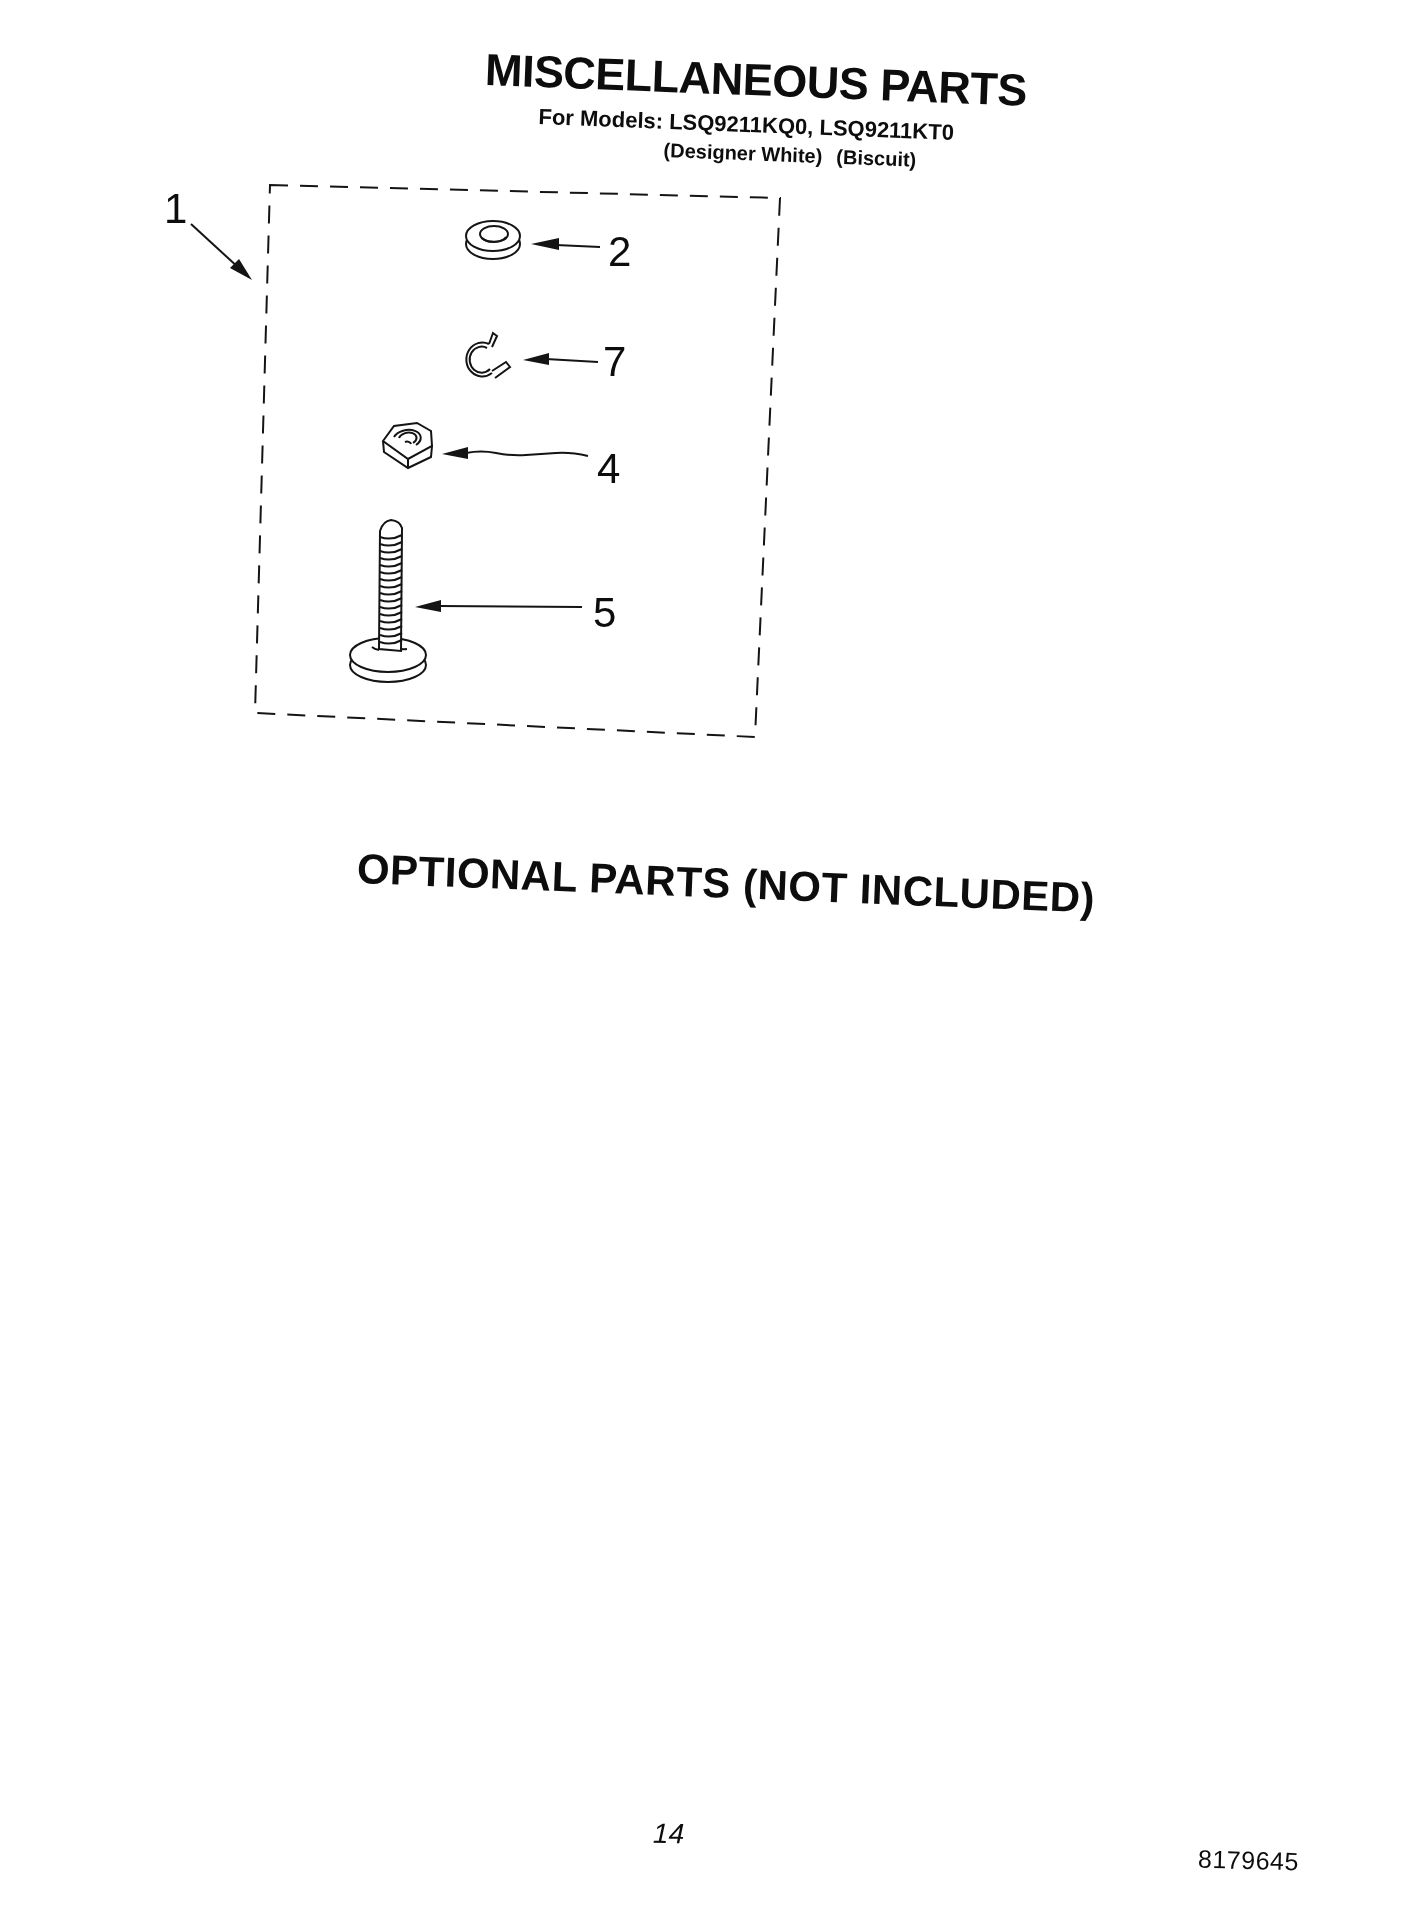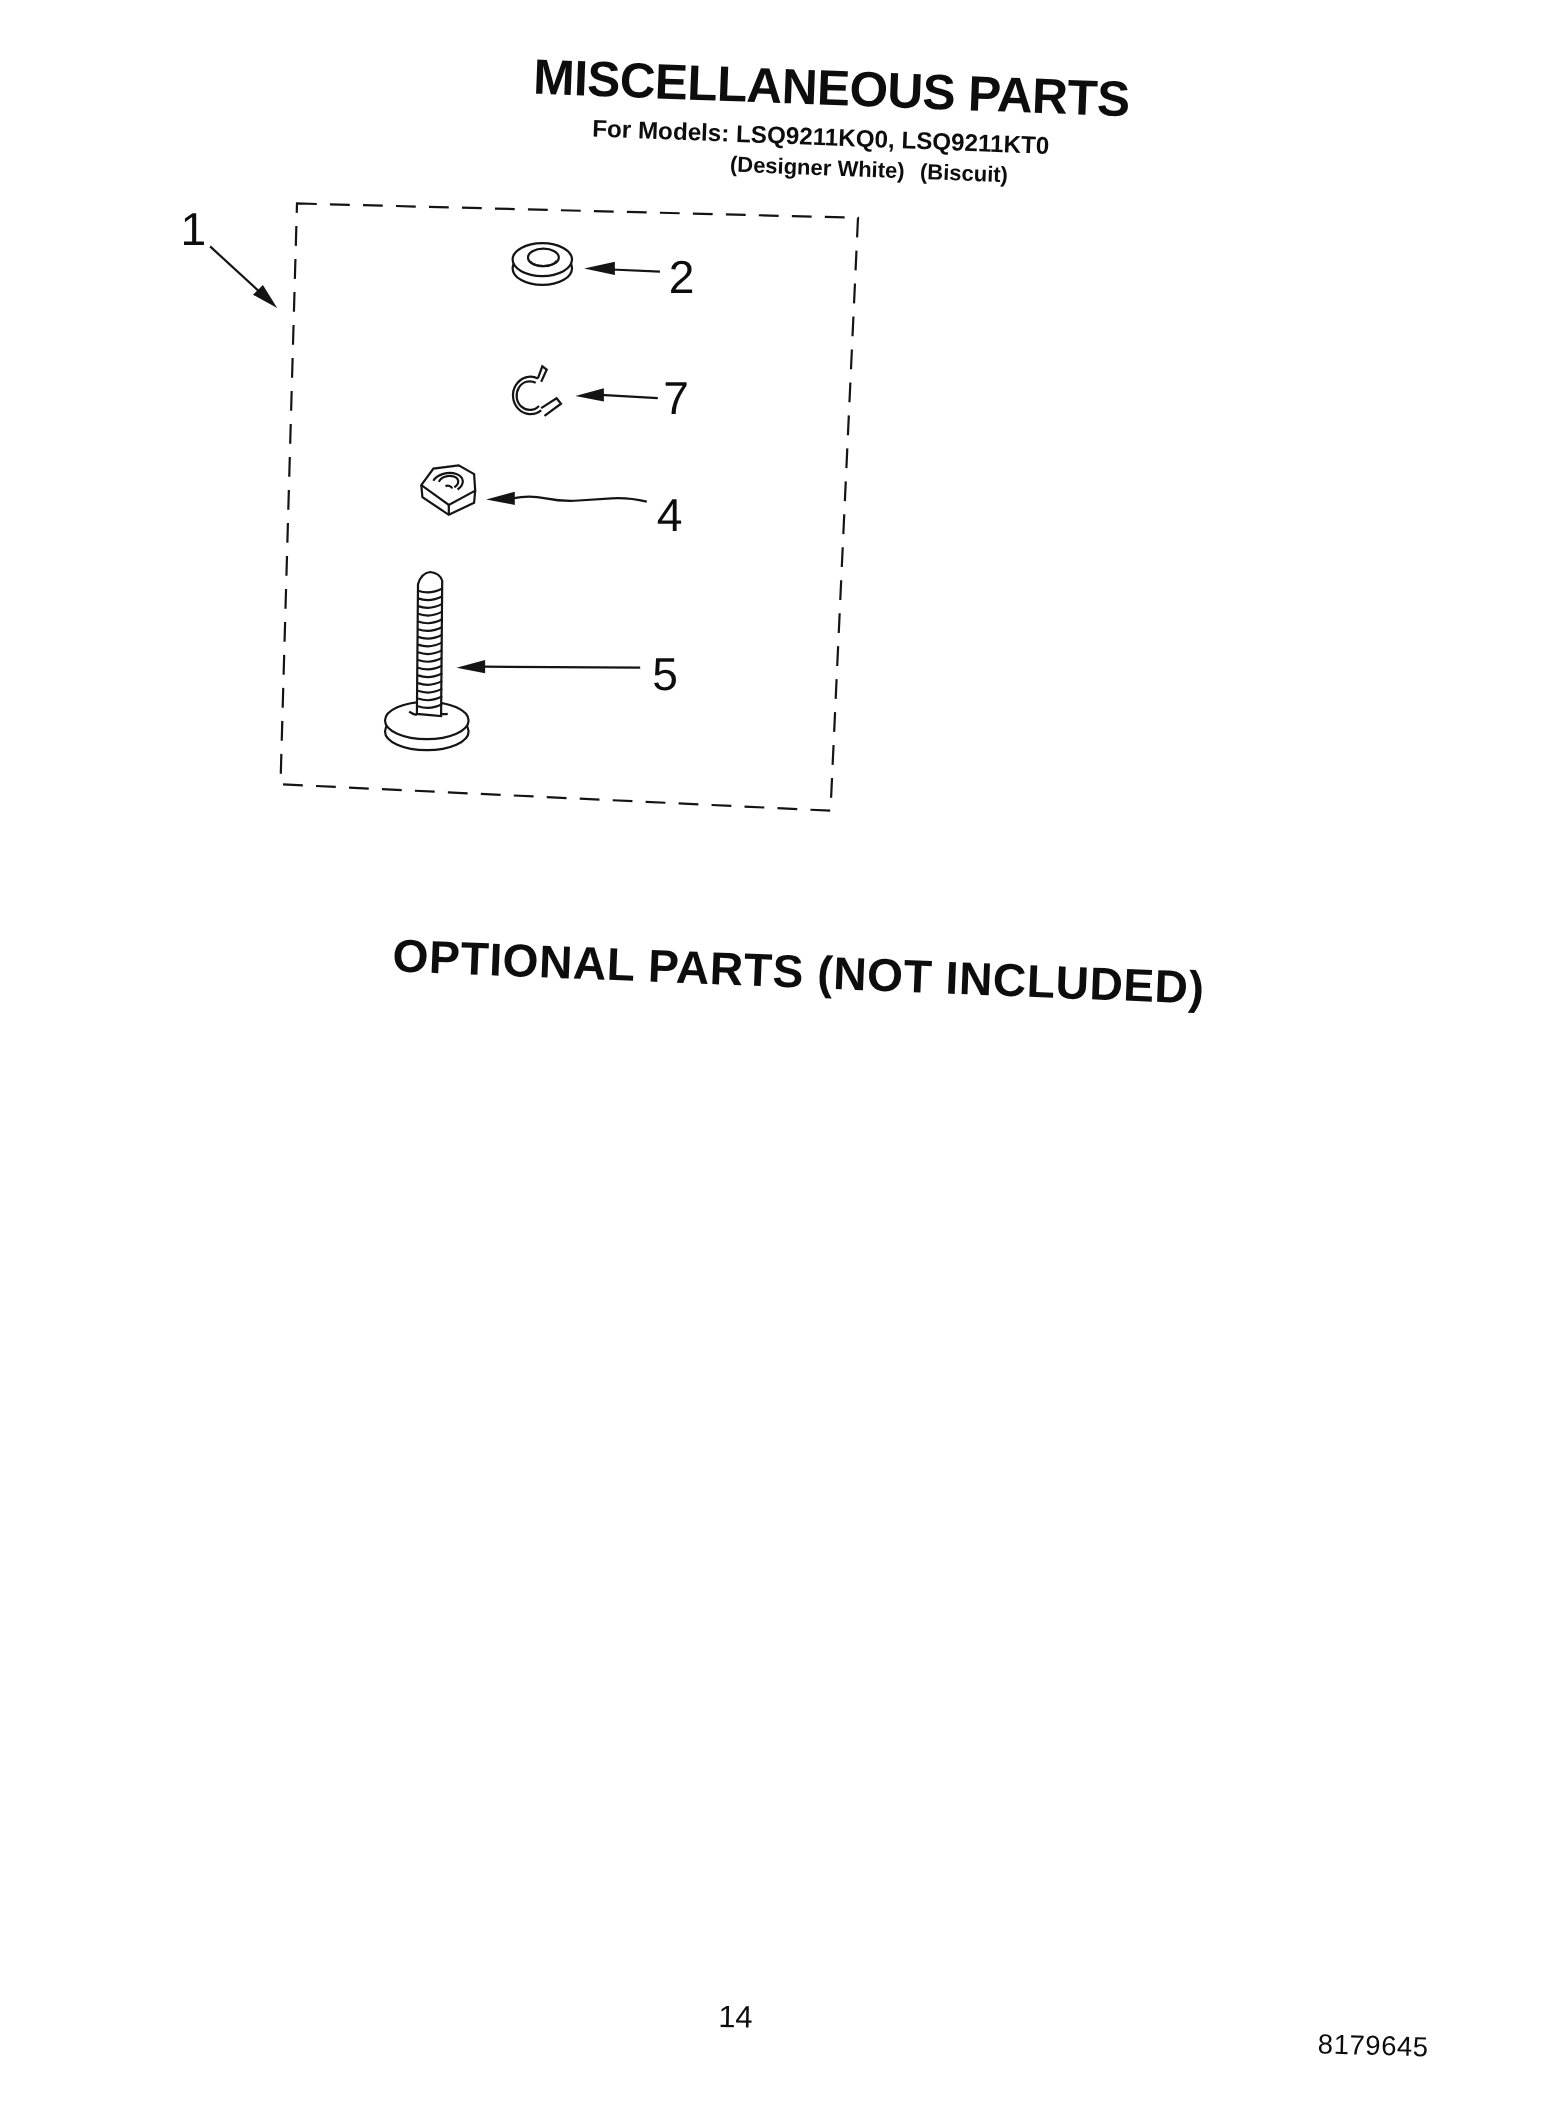--- a/index.html
+++ b/index.html
@@ -8,21 +8,21 @@
     font-family:"Liberation Sans",sans-serif;color:#0d0d0d;overflow:hidden;
   }
   .abs{position:absolute;}
   .tilt{transform:rotate(2.2deg);transform-origin:left top;}
   #title{left:486px;top:44px;font-size:45px;font-weight:bold;letter-spacing:-0.5px;white-space:nowrap;}
   #subtitle{left:539px;top:104px;font-size:22px;font-weight:bold;white-space:nowrap;}
   #finishes{left:664px;top:139px;font-size:20px;font-weight:bold;white-space:nowrap;}
   #finishes span{display:inline-block;}
   #finishes .gap{margin-left:14px;}
   #optional-note{left:358px;top:845px;font-size:42px;font-weight:bold;letter-spacing:0.5px;white-space:nowrap;transform:rotate(2.3deg);transform-origin:left top;}
-  #page-number{left:653px;top:1818px;font-size:28px;transform:rotate(1deg);}
+  #page-number{left:653px;top:1818px;font-size:28px;transform:rotate(1deg);font-style:italic;}
   #doc-number{left:1198px;top:1846px;font-size:25px;transform:rotate(1.6deg);letter-spacing:0.5px;}
   #diagram-svg{position:absolute;left:0;top:0;}
   .ink{stroke:#141414;fill:none;stroke-width:2;}
   .inkfill{stroke:#141414;fill:#ffffff;stroke-width:2;}
   .solid{fill:#141414;stroke:none;}
   .callout{font:400 42px "Liberation Sans",sans-serif;fill:#0d0d0d;}
 </style>
 </head>
 <body>
 

